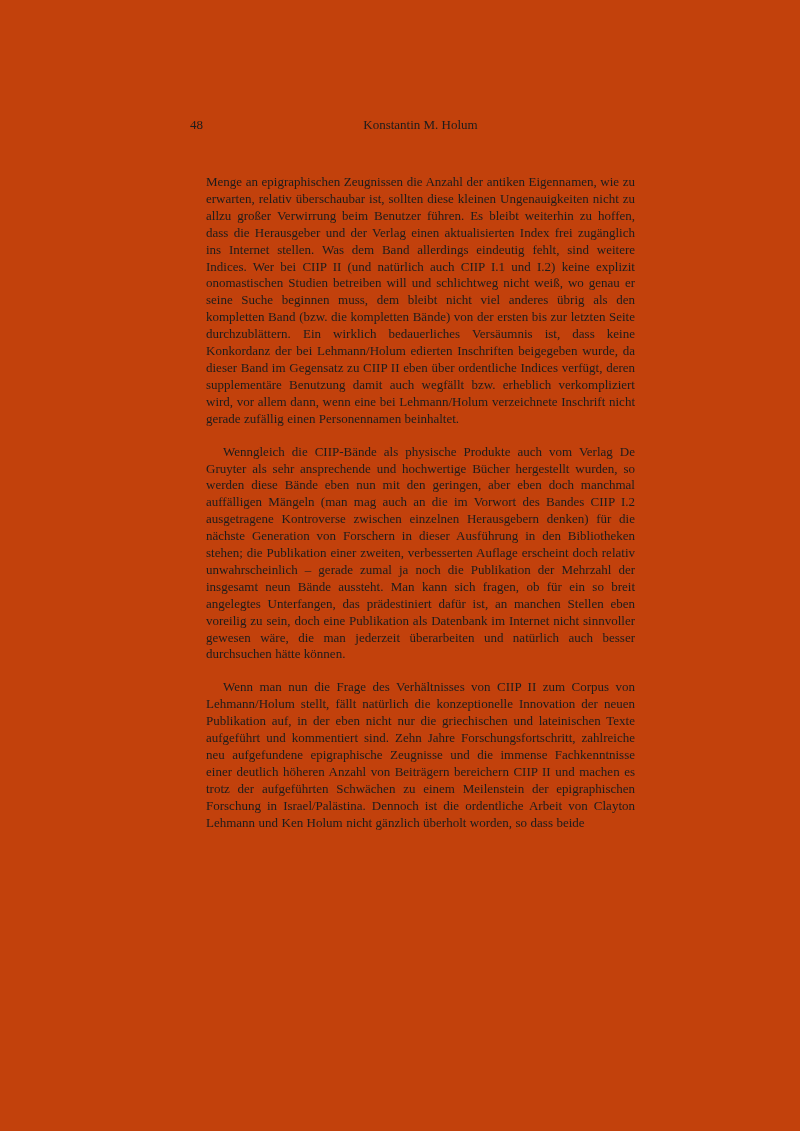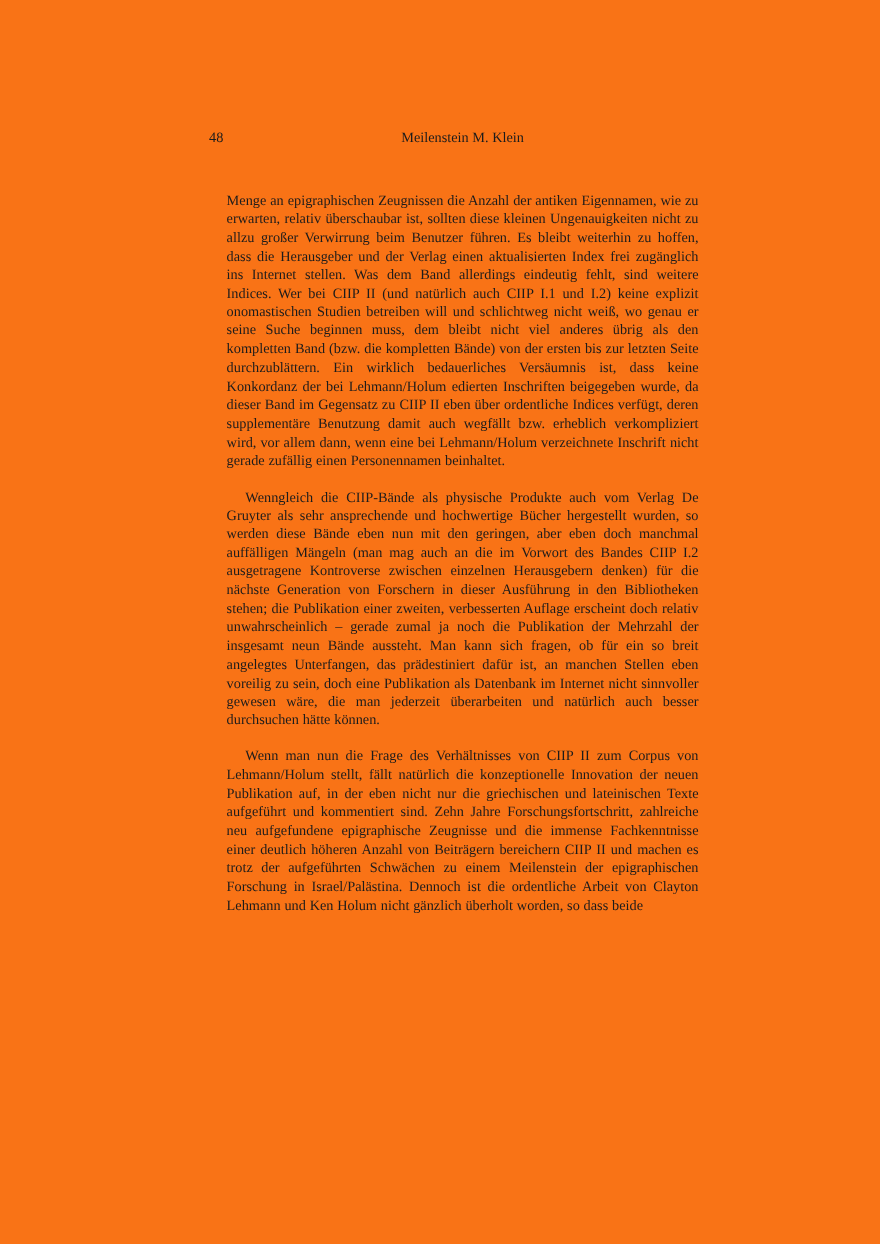--- a/index.html
+++ b/index.html
@@ -12,21 +12,21 @@
     width: 800px;
     height: 1131px;
     font-family: "Liberation Serif", "DejaVu Serif", serif;
     color: #1c1c1c;
     -webkit-font-smoothing: antialiased;
   }
   .page {
     position: relative;
     width: 800px;
     height: 1131px;
-    background: #f97316;
+    background: #c2410c;
     overflow: hidden;
   }
   .running-header {
     position: absolute;
     top: 116px;
     left: 190px;
     width: 461px;
     font-size: 13px;
     line-height: 17px;
   }
@@ -59,21 +59,21 @@
     text-indent: 17px;
   }
 </style>
 </head>
 <body>
 
 <div class="page">
 
   <header class="running-header">
     <span class="page-number">48</span>
-    <span class="header-title">Meilenstein M. Klein</span>
+    <span class="header-title">Konstantin M. Holum</span>
   </header>
 
   <main class="text-block" lang="de">
     <p class="no-indent">Menge an epigraphischen Zeugnissen die Anzahl der antiken Eigennamen, wie zu erwarten, relativ überschaubar ist, sollten diese kleinen Ungenauigkeiten nicht zu allzu großer Verwirrung beim Benutzer führen. Es bleibt weiterhin zu hoffen, dass die Herausgeber und der Verlag einen aktualisierten Index frei zugänglich ins Internet stellen. Was dem Band allerdings eindeutig fehlt, sind weitere Indices. Wer bei CIIP II (und natürlich auch CIIP I.1 und I.2) keine explizit onomastischen Studien betreiben will und schlichtweg nicht weiß, wo genau er seine Suche beginnen muss, dem bleibt nicht viel anderes übrig als den kompletten Band (bzw. die kompletten Bände) von der ersten bis zur letzten Seite durchzublättern. Ein wirklich bedauerliches Versäumnis ist, dass keine Konkordanz der bei Lehmann/Holum edierten Inschriften beigegeben wurde, da dieser Band im Gegensatz zu CIIP II eben über ordentliche Indices verfügt, deren supplementäre Benutzung damit auch wegfällt bzw. erheblich verkompliziert wird, vor allem dann, wenn eine bei Lehmann/Holum verzeichnete Inschrift nicht gerade zufällig einen Personennamen beinhaltet.</p>
     <p class="indent">Wenngleich die CIIP-Bände als physische Produkte auch vom Verlag De Gruyter als sehr ansprechende und hochwertige Bücher hergestellt wurden, so werden diese Bände eben nun mit den geringen, aber eben doch manchmal auffälligen Mängeln (man mag auch an die im Vorwort des Bandes CIIP I.2 ausgetragene Kontroverse zwischen einzelnen Herausgebern denken) für die nächste Generation von Forschern in dieser Ausführung in den Bibliotheken stehen; die Publikation einer zweiten, verbesserten Auflage erscheint doch relativ unwahrscheinlich – gerade zumal ja noch die Publikation der Mehrzahl der insgesamt neun Bände aussteht. Man kann sich fragen, ob für ein so breit angelegtes Unterfangen, das prädestiniert dafür ist, an manchen Stellen eben voreilig zu sein, doch eine Publikation als Datenbank im Internet nicht sinnvoller gewesen wäre, die man jederzeit überarbeiten und natürlich auch besser durchsuchen hätte können.</p>
     <p class="indent">Wenn man nun die Frage des Verhältnisses von CIIP II zum Corpus von Lehmann/Holum stellt, fällt natürlich die konzeptionelle Innovation der neuen Publikation auf, in der eben nicht nur die griechischen und lateinischen Texte aufgeführt und kommentiert sind. Zehn Jahre Forschungsfortschritt, zahlreiche neu aufgefundene epigraphische Zeugnisse und die immense Fachkenntnisse einer deutlich höheren Anzahl von Beiträgern bereichern CIIP II und machen es trotz der aufgeführten Schwächen zu einem Meilenstein der epigraphischen Forschung in Israel/Palästina. Dennoch ist die ordentliche Arbeit von Clayton Lehmann und Ken Holum nicht gänzlich überholt worden, so dass beide</p>
   </main>
 
 </div>
 

